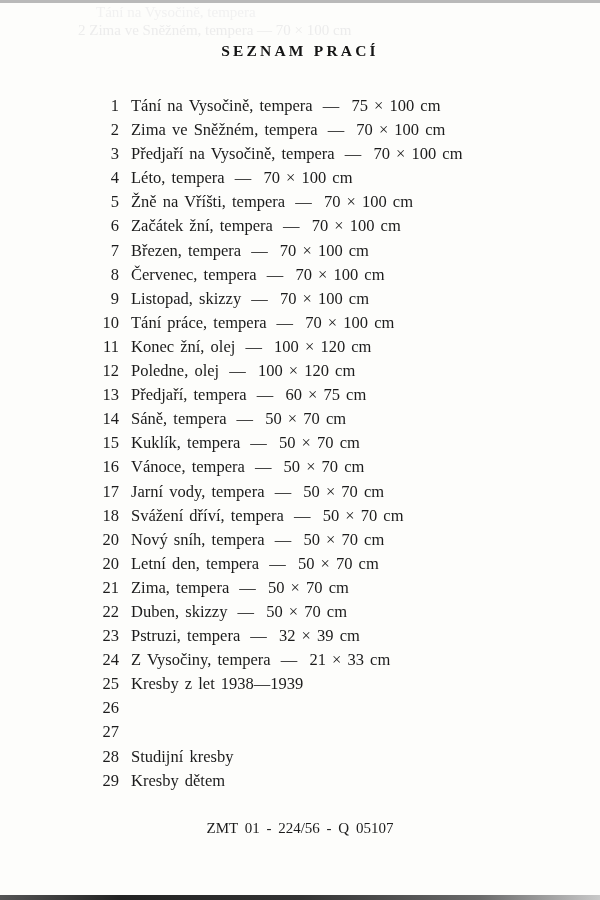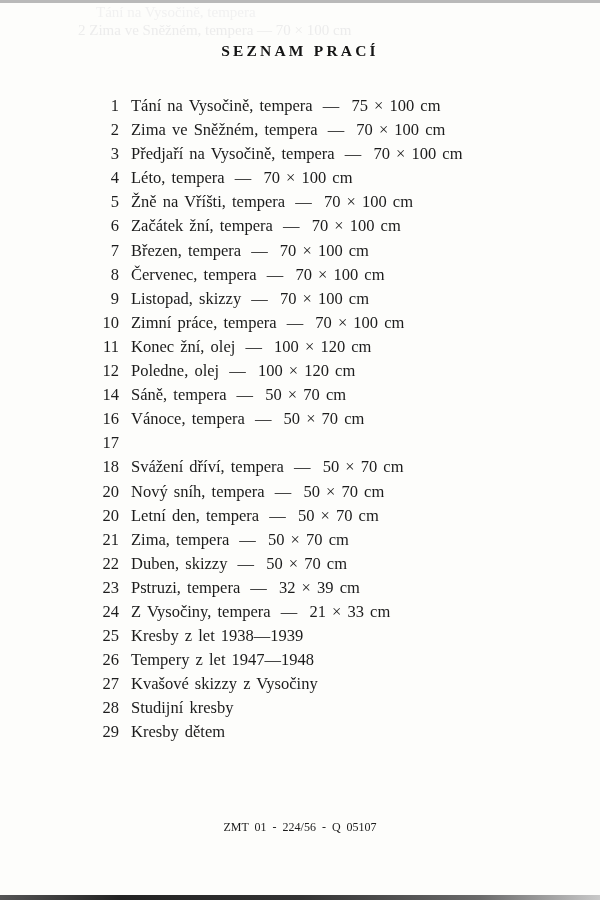--- a/index.html
+++ b/index.html
@@ -69,21 +69,21 @@
       color: #1b1b1b;
     }
     .dash { padding: 0 4px; }
     .dims { padding-left: 2px; }
     .footer {
       position: absolute;
       left: 0; top: 820px;
       width: 600px;
       text-align: center;
       font-family: "Liberation Serif", serif;
-      font-size: 12px;
+      font-size: 15px;
       word-spacing: 3px;
       color: #1c1c1c;
     }
     .bottom-edge {
       position: absolute;
       left: 0; top: 895px;
       width: 600px; height: 5px;
       background: linear-gradient(to right, #555 0%, #222 20%, #333 50%, #6a6a6a 80%, #c9c9c9 100%);
     }
   </style>
@@ -148,49 +148,64 @@
   </li>
     <li class="row">
     <span class="num">9</span>
     <span class="text">
       <span>Listopad, skizzy</span><span class="dash"> — </span><span class="dims">70 × 100 cm</span>
     </span>
   </li>
     <li class="row">
     <span class="num">10</span>
     <span class="text">
-      <span>Zimní práce, tempera</span><span class="dash"> — </span><span class="dims">70 × 100 cm</span>
+      <span>Tání práce, tempera</span><span class="dash"> — </span><span class="dims">70 × 100 cm</span>
     </span>
   </li>
     <li class="row">
     <span class="num">11</span>
     <span class="text">
       <span>Konec žní, olej</span><span class="dash"> — </span><span class="dims">100 × 120 cm</span>
     </span>
   </li>
     <li class="row">
     <span class="num">12</span>
     <span class="text">
       <span>Poledne, olej</span><span class="dash"> — </span><span class="dims">100 × 120 cm</span>
     </span>
   </li>
     <li class="row">
+    <span class="num">13</span>
+    <span class="text">
+      <span>Předjaří, tempera</span><span class="dash"> — </span><span class="dims">60 × 75 cm</span>
+    </span>
+  </li>
+    <li class="row">
     <span class="num">14</span>
     <span class="text">
       <span>Sáně, tempera</span><span class="dash"> — </span><span class="dims">50 × 70 cm</span>
     </span>
   </li>
     <li class="row">
+    <span class="num">15</span>
+    <span class="text">
+      <span>Kuklík, tempera</span><span class="dash"> — </span><span class="dims">50 × 70 cm</span>
+    </span>
+  </li>
+    <li class="row">
     <span class="num">16</span>
     <span class="text">
       <span>Vánoce, tempera</span><span class="dash"> — </span><span class="dims">50 × 70 cm</span>
     </span>
   </li>
     <li class="row">
     <span class="num">17</span>
+    <span class="text">
+      <span>Jarní vody, tempera</span><span class="dash"> — </span><span class="dims">50 × 70 cm</span>
+    </span>
   </li>
     <li class="row">
     <span class="num">18</span>
     <span class="text">
       <span>Svážení dříví, tempera</span><span class="dash"> — </span><span class="dims">50 × 70 cm</span>
     </span>
   </li>
     <li class="row">
     <span class="num">20</span>
     <span class="text">
@@ -228,29 +243,23 @@
     </span>
   </li>
     <li class="row">
     <span class="num">25</span>
     <span class="text">
       <span>Kresby z let 1938—1939</span>
     </span>
   </li>
     <li class="row">
     <span class="num">26</span>
-    <span class="text">
-      <span>Tempery z let 1947—1948</span>
-    </span>
   </li>
     <li class="row">
     <span class="num">27</span>
-    <span class="text">
-      <span>Kvašové skizzy z Vysočiny</span>
-    </span>
   </li>
     <li class="row">
     <span class="num">28</span>
     <span class="text">
       <span>Studijní kresby</span>
     </span>
   </li>
     <li class="row">
     <span class="num">29</span>
     <span class="text">

